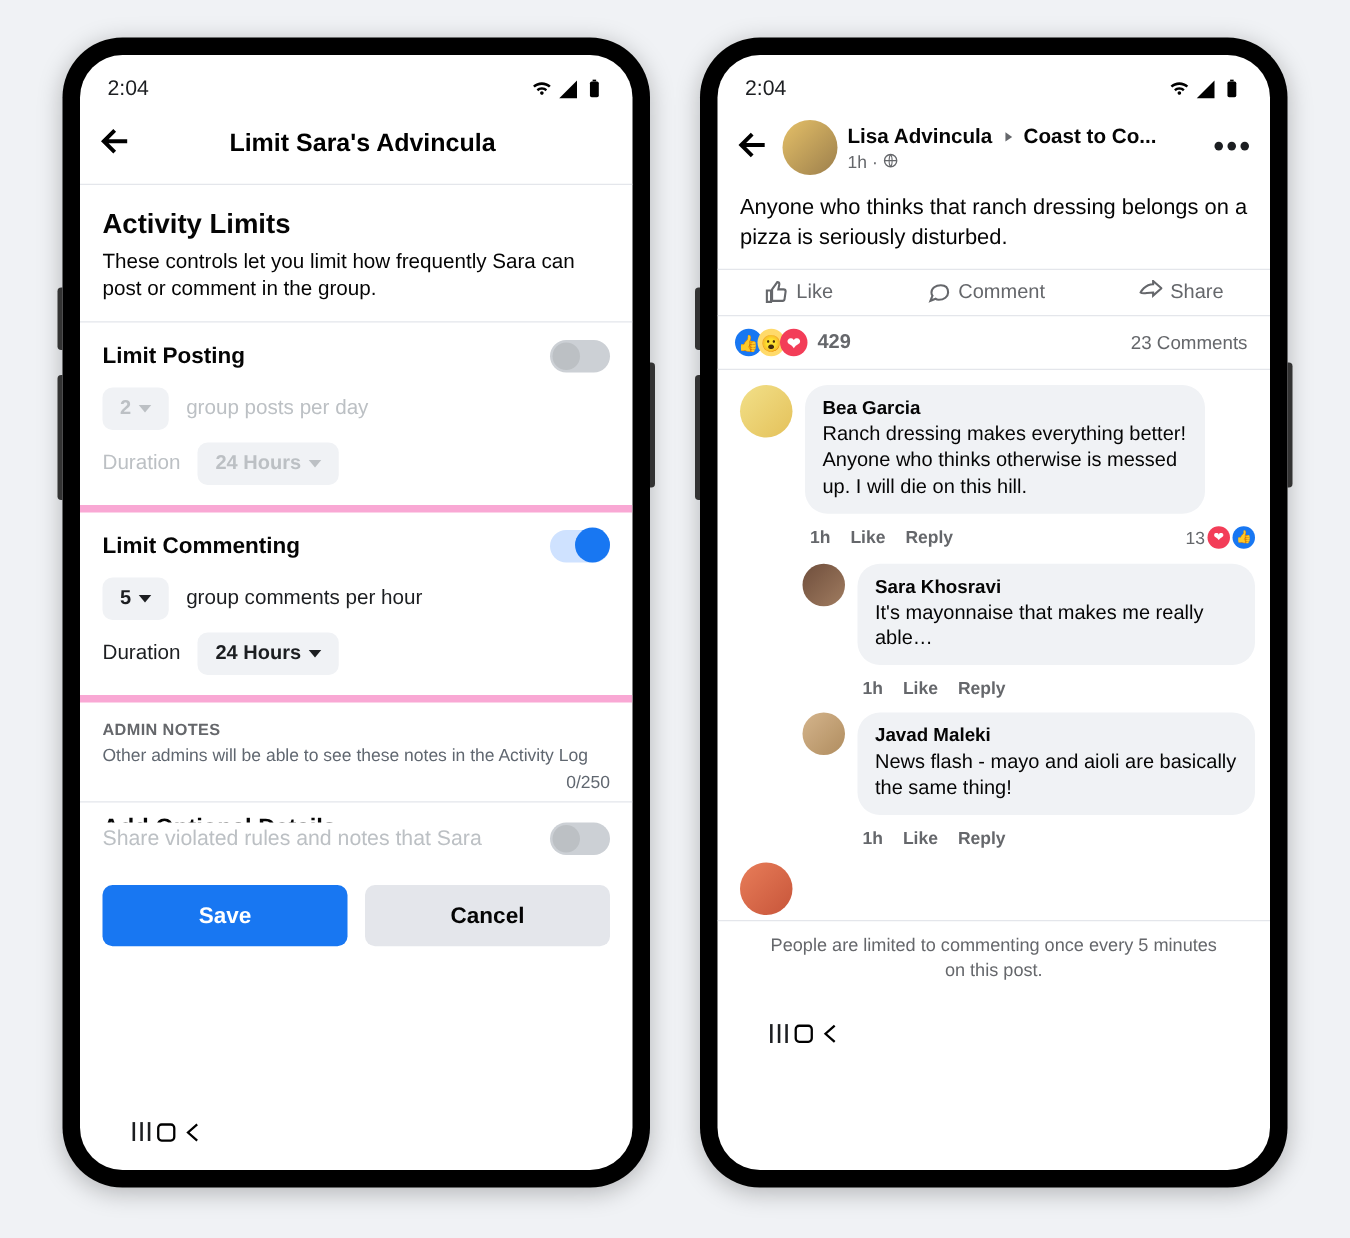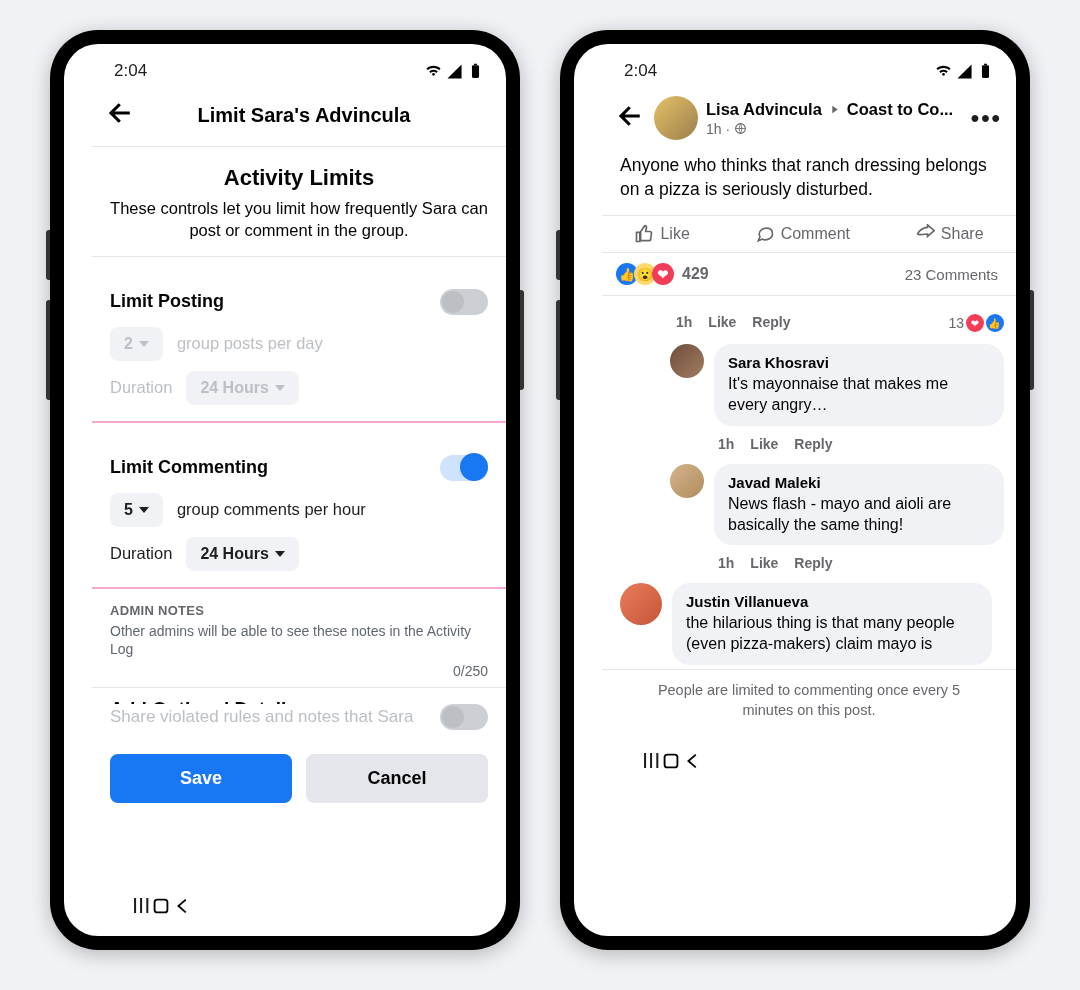--- a/index.html
+++ b/index.html
@@ -30,21 +30,20 @@
   .bottom-speaker { position:absolute; bottom:18px; left:50%; transform:translateX(-50%); width:100px; height:10px; background:#222; border-radius:6px;}
   .screen {
     background: #fff;
     border-radius: 34px;
     width: 100%;
     height: 100%;
     overflow: hidden;
     position: relative;
     display: flex;
     flex-direction: column;
-    padding-left: 28px;
   }
   .statusbar {
     height: 42px;
     padding: 12px 22px 0 22px;
     display: flex;
     justify-content: space-between;
     align-items: center;
     font-size: 17px;
     font-weight: 500;
     color: #1c1e21;
@@ -55,25 +54,25 @@
     display: flex;
     align-items: center;
     padding: 12px 14px 14px 14px;
     gap: 10px;
     border-bottom: 1px solid #e4e6eb;
   }
   .back-arrow svg { width: 30px; height: 30px; }
   .appbar h1 { font-size: 20px; font-weight: 700; flex: 1; text-align: center; margin-right: 30px; }
   .content { flex:1; overflow:hidden; padding: 0; }
   
-  .section-top { padding: 18px 18px 14px 18px; text-align: center; }
+  .section-top { padding: 18px 18px 14px 18px; }
   .p1-h2 { font-size: 22px; font-weight: 800; margin-bottom: 6px; color:#050505;}
   .p1-desc { font-size: 16.5px; color:#050505; line-height: 1.35; }
   .divider { border-bottom: 1px solid #e4e6eb; }
-  .section { padding: 14px 18px 16px 18px; border-bottom: 2px solid #f9a8d4; margin-top: 18px; }
+  .section { padding: 14px 18px 16px 18px; border-bottom: 6px solid #f9a8d4; }
   .section-header { display:flex; align-items:center; justify-content:space-between; margin-bottom: 12px;}
   .section-header .label { font-size: 18px; font-weight:700; color:#050505; }
   .toggle { width: 48px; height: 26px; border-radius: 14px; position:relative; }
   .toggle-off { background:#ccd0d5; }
   .toggle-off::after { content:''; position:absolute; left:2px; top:2px; width:22px; height:22px; background:#bcc0c4; border-radius:50%; }
   .toggle-on { background:#cfe2ff; }
   .toggle-on::after { content:''; position:absolute; right:0; top:-2px; width:28px; height:28px; background:#1877f2; border-radius:50%; }
   .row { display:flex; align-items:center; gap:14px; margin-top: 10px; }
   .select-pill { background:#f0f2f5; padding: 8px 14px; border-radius: 8px; font-size:16px; display:inline-flex; align-items:center; gap:6px; font-weight:600; color:#1c1e21;}
   .select-pill.dis { color:#bcc0c4; }
@@ -316,36 +315,43 @@
         <div class="react-icons">
           <span class="r-icon like">👍</span>
           <span class="r-icon wow">😮</span>
           <span class="r-icon love">❤</span>
         </div>
         <span>429</span>
       </div>
       <div class="react-right">23 Comments</div>
     </div>
     <div class="comments">
+      <div class="comment">
+        <div class="c-avatar av-b"></div>
+        <div class="c-bubble">
+          <div class="c-name">Bea Garcia</div>
+          <div class="c-text">Ranch dressing makes everything better! Anyone who thinks otherwise is messed up. I will die on this hill.</div>
+        </div>
+      </div>
       <div class="c-meta">
         <span>1h</span>
         <span>Like</span>
         <span>Reply</span>
         <span class="c-meta-right">
           <span>13</span>
           <span class="r-icon-sm" style="background:#f33d58">❤</span>
           <span class="r-icon-sm" style="background:#1877f2">👍</span>
         </span>
       </div>
 
       <div class="comment nested">
         <div class="c-avatar sm av-c"></div>
         <div class="c-bubble">
           <div class="c-name">Sara Khosravi</div>
-          <div class="c-text">It's mayonnaise that makes me every angry…</div>
+          <div class="c-text">It's mayonnaise that makes me really able…</div>
         </div>
       </div>
       <div class="c-meta nested-meta" style="margin-left:50px;">
         <span>1h</span>
         <span>Like</span>
         <span>Reply</span>
       </div>
 
       <div class="comment nested">
         <div class="c-avatar sm av-d"></div>
@@ -355,24 +361,20 @@
         </div>
       </div>
       <div class="c-meta nested-meta" style="margin-left:50px;">
         <span>1h</span>
         <span>Like</span>
         <span>Reply</span>
       </div>
 
       <div class="comment">
         <div class="c-avatar av-e"></div>
-        <div class="c-bubble">
-          <div class="c-name">Justin Villanueva</div>
-          <div class="c-text">the hilarious thing is that many people (even pizza-makers) claim mayo is</div>
-        </div>
       </div>
     </div>
     <div class="footer-note">People are limited to commenting once every 5 minutes on this post.</div>
     <div class="navbar">
       <span class="nb-item" style="font-weight:300; font-size:22px;">III</span>
       <svg width="22" height="22" viewBox="0 0 24 24" fill="none" stroke="#000" stroke-width="2">
           <rect x="5" y="5" width="14" height="14" rx="3"></rect>
         </svg>
       <svg width="22" height="22" viewBox="0 0 24 24" fill="none" stroke="#000" stroke-width="2">
           <path d="M15 5l-8 7 8 7"></path>

